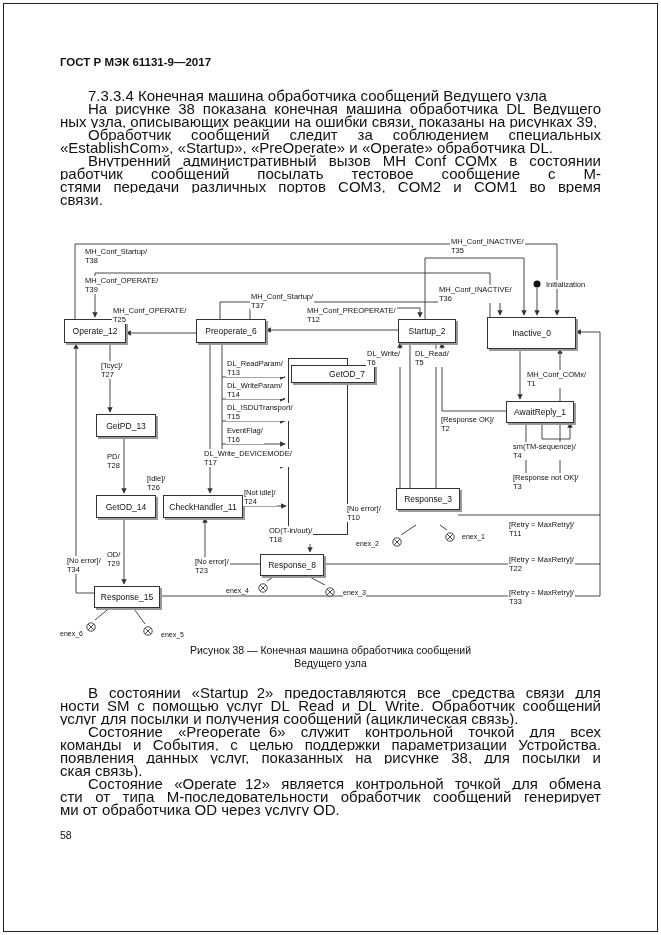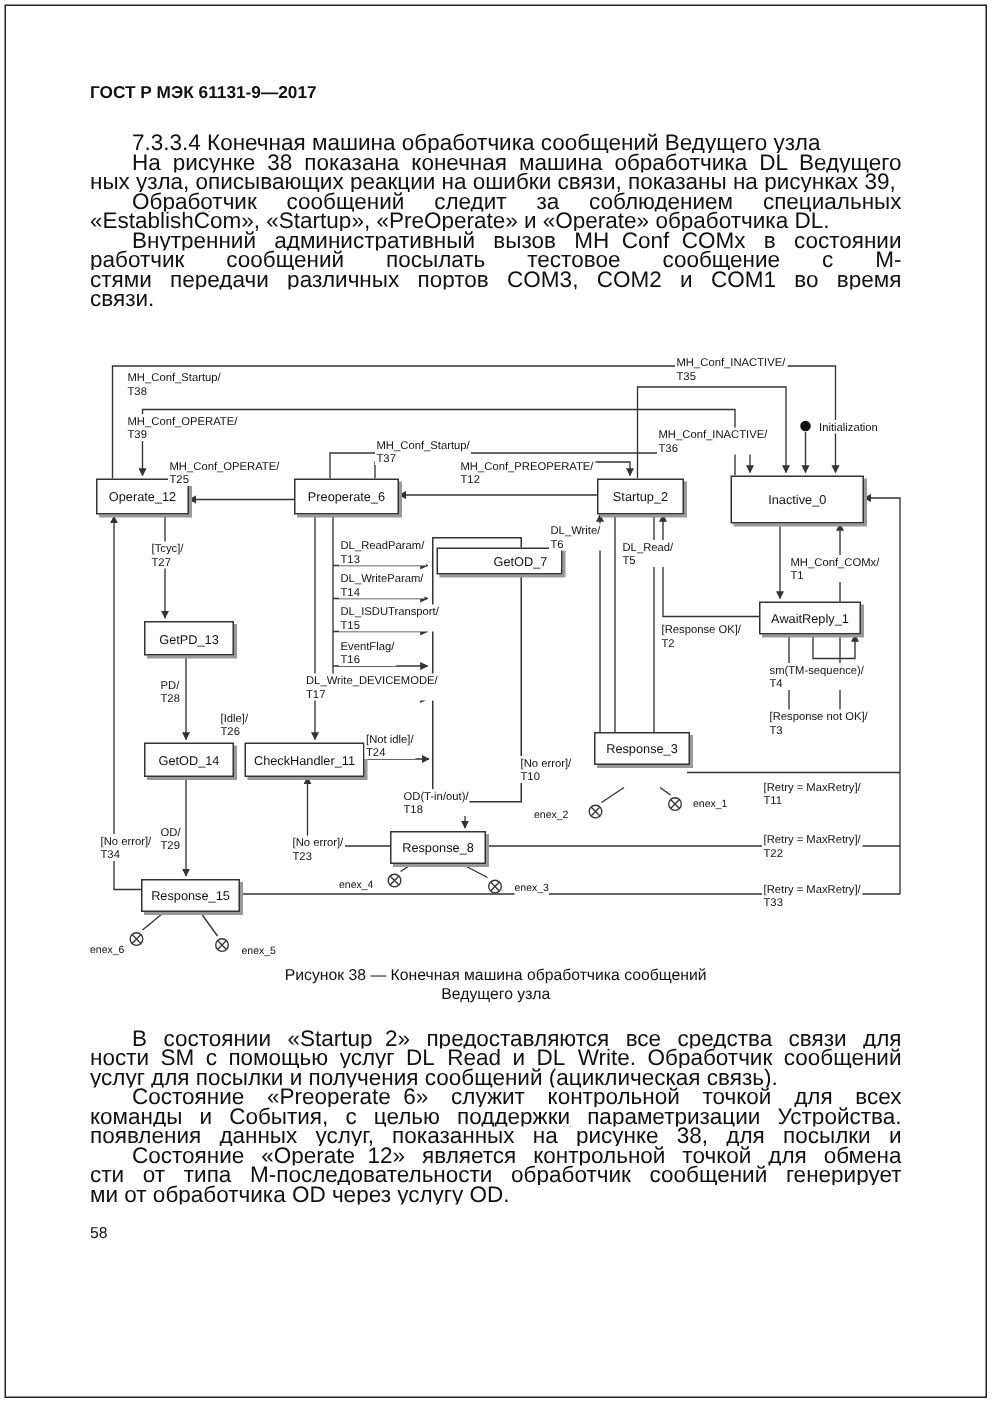--- a/index.html
+++ b/index.html
@@ -141,21 +141,21 @@
         <div>T12</div>
       </div>
       <div class="tlabel" style="left: 52px; top: 70px;">
         <div>MH_Conf_OPERATE/</div>
         <div>T25</div>
       </div>
       <div class="tlabel" style="left: 306px; top: 113px;">
         <div>DL_Write/</div>
         <div>T6</div>
       </div>
-      <div class="tlabel" style="left: 354px; top: 113px; margin-top: 11px;">
+      <div class="tlabel" style="left: 354px; top: 113px;">
         <div>DL_Read/</div>
         <div>T5</div>
       </div>
       <div class="tlabel" style="left: 466px; top: 134px;">
         <div>MH_Conf_COMx/</div>
         <div>T1</div>
       </div>
       <div class="tlabel" style="left: 166px; top: 123px;">
         <div>DL_ReadParam/</div>
         <div>T13</div>
@@ -271,19 +271,20 @@
   <div class="caption">Рисунок 38 — Конечная машина обработчика сообщений</div>
   <div class="caption">Ведущего узла</div>
 
   <div id="bottom-paras" style="margin-top:16px;">
       <div class="para-line jline indent">В состоянии «Startup_2» предоставляются все средства связи для поддержки проверки идентич-</div>
       <div class="para-line jline">ности SM с помощью услуг DL_Read и DL_Write. Обработчик сообщений ожидает появления данных</div>
       <div class="para-line lline">услуг для посылки и получения сообщений (ациклическая связь).</div>
       <div class="para-line jline indent">Состояние «Preoperate_6» служит контрольной точкой для всех действий с OD, таких как ISDU,</div>
       <div class="para-line jline">команды и События, с целью поддержки параметризации Устройства. Обработчик сообщений ожидает</div>
       <div class="para-line jline">появления данных услуг, показанных на рисунке 38, для посылки и получения сообщений (ацикличе-</div>
+      <div class="para-line lline">ская связь).</div>
       <div class="para-line jline indent">Состояние «Operate_12» является контрольной точкой для обмена циклическими PD. В зависимо-</div>
       <div class="para-line jline">сти от типа M-последовательности обработчик сообщений генерирует сообщения Ведущего узла с PD,</div>
       <div class="para-line lline">ми от обработчика OD через услугу OD.</div>
     </div>
 
   <div class="pagenum">58</div>
 </div>
 
 </body></html>

